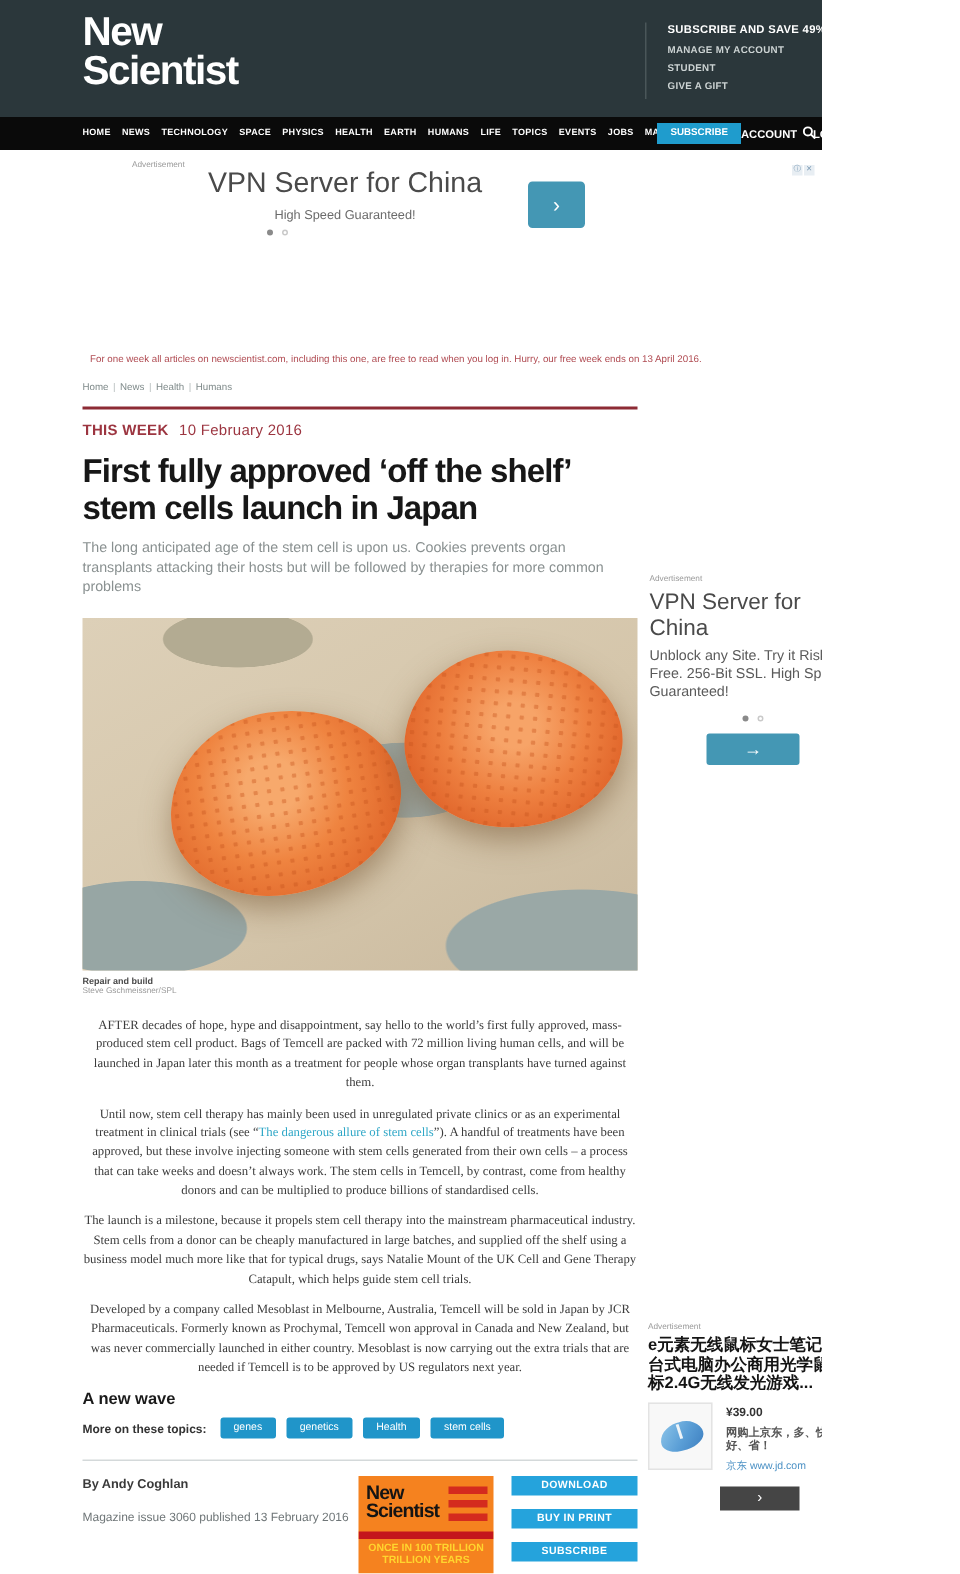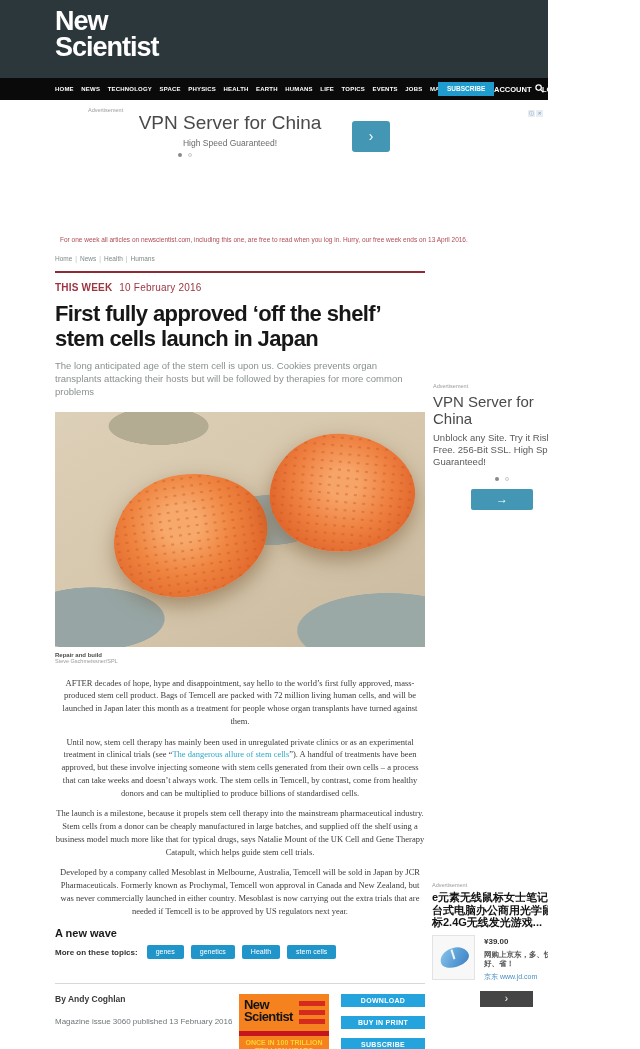--- a/index.html
+++ b/index.html
@@ -72,21 +72,21 @@
     box-shadow:0 8px 20px rgba(110,75,40,.5); }
 
   .caption { font-size:6px; font-weight:bold; color:#4a4a4a; margin-top:5px; }
   .credit { font-size:5.5px; color:#9a9a9a; margin-bottom:13px; }
 
   .body-copy p { font-family:"Liberation Serif", serif; font-size:8.5px; line-height:1.5; color:#3c3c3c; margin-bottom:8px;text-align:center; }
   .body-copy a { color:#2fa7c7; text-decoration:none; cursor:pointer; }
   .subhead { font-size:11px; font-weight:bold; color:#1a1a1a; margin:10px 0 6px; }
   .teaser { font-family:"Liberation Serif", serif; font-size:8.5px; color:#3c3c3c; margin-bottom:12px; }
 
-  .topics { display:flex; align-items:center; margin-bottom:24px;text-align:center; }
+  .topics { display:flex; align-items:center; margin-bottom:14px;text-align:center; }
   .topics-label { font-size:8px; font-weight:bold; color:#333; margin-right:9px; }
   .tag { background:#2095c9; color:#fff; font-size:7px; padding:3px 9px 4px; border-radius:2px; margin-right:7px; cursor:pointer; }
 
   .hr { border-top:1px solid #d4d9da; margin:8px 0 10px; }
 
   .byline-row { display:flex; }
   .byline-info { flex:1; }
   .byline { font-size:8.5px; color:#3a3a3a; font-weight:bold; margin-bottom:13px; }
   .issue { font-size:8px; color:#6f7678; }
 
@@ -125,20 +125,26 @@
 <body>
 
 <div class="page">
 
   <header class="site-header">
     <div class="logo">
       <div>New</div>
       <div>Scientist</div>
     </div>
     <div class="cookies">Cookies policy</div>
+    <div class="header-links">
+      <div class="hl-main">SUBSCRIBE AND SAVE 49%</div>
+      <div class="hl-item">MANAGE MY ACCOUNT</div>
+      <div class="hl-item">STUDENT</div>
+      <div class="hl-item">GIVE A GIFT</div>
+    </div>
   </header>
 
   <nav class="site-nav">
     <div class="nav-items">
       <span class="nav-item">HOME</span>
       <span class="nav-item">NEWS</span>
       <span class="nav-item">TECHNOLOGY</span>
       <span class="nav-item">SPACE</span>
       <span class="nav-item">PHYSICS</span>
       <span class="nav-item">HEALTH</span>

